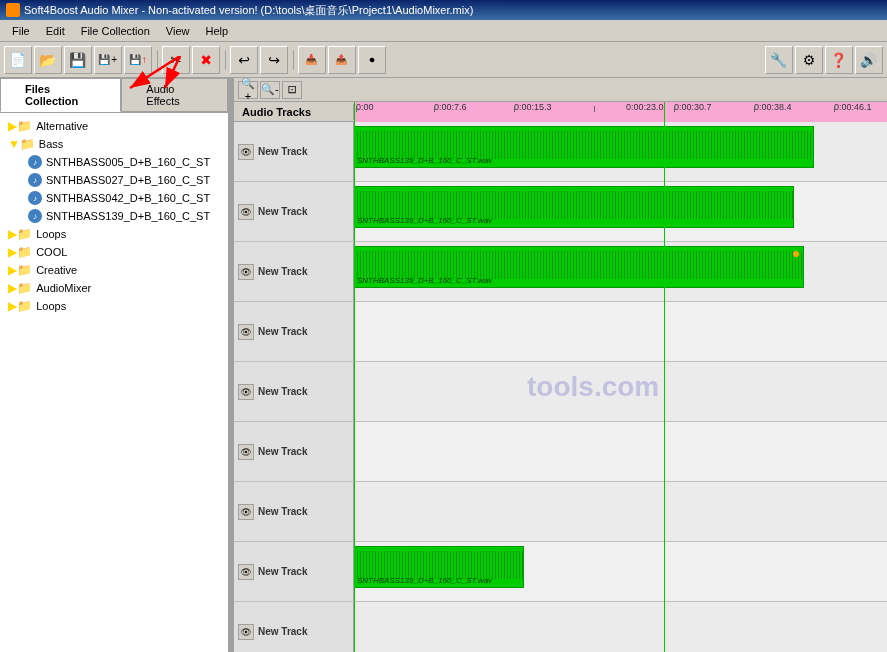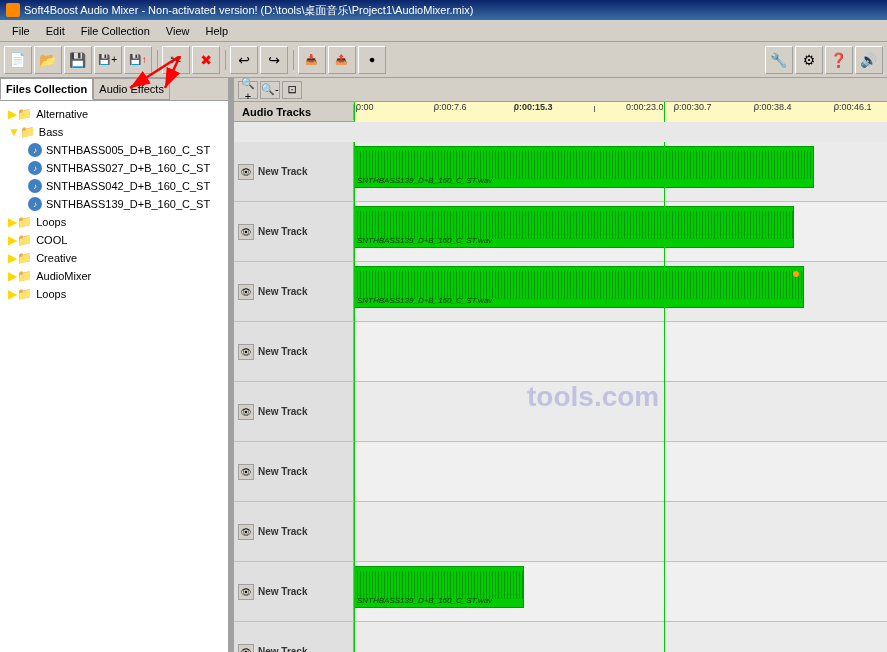--- a/index.html
+++ b/index.html
@@ -80,21 +80,21 @@
       overflow: hidden;
     }
 
     
     #tabs {
       display: flex;
       background: #d4d0c8;
       border-bottom: 1px solid #a0a0a0;
     }
     .tab {
-      padding: 4px 5px;
+      padding: 4px 24px;
       font-size: 11px;
       cursor: pointer;
       border: 1px solid #a0a0a0;
       background: #d4d0c8;
     }
     .tab.active {
       background: #ffffff;
       border-bottom: 1px solid #ffffff;
       font-weight: bold;
     }
@@ -148,42 +148,41 @@
       display: flex; align-items: center; justify-content: center;
       cursor: pointer; font-size: 11px;
     }
 
     
     #timeline-container {
       flex: 1;
       display: flex;
       flex-direction: column;
       overflow: hidden;
-      gap: 20px;
     }
 
     
     #timeline-header {
       display: flex;
       align-items: center;
       height: 20px;
       background: #d4d0c8;
       border-bottom: 1px solid #a0a0a0;
     }
     #timeline-label-area {
       width: 120px;
       padding: 2px 8px;
       font-size: 11px;
       font-weight: bold;
       border-right: 1px solid #a0a0a0;
     }
     #timeline-ruler {
       flex: 1;
       height: 20px;
-      background: #fef9c3;
+      background: #f9a8d4;
       position: relative;
       overflow: hidden;
     }
     .ruler-mark {
       position: absolute;
       top: 0;
       font-size: 9px;
       color: #333;
     }
     .ruler-mark::after {
@@ -438,21 +437,21 @@
     <div id="timeline-container">
 
       <div id="timeline-header">
         <div id="timeline-label-area">
           <span>Audio Tracks</span>
         </div>
         <div id="timeline-ruler">
 
           <span class="ruler-mark" style="left:2px;">0:00</span>
           <span class="ruler-mark" style="left:80px;">0:00:7.6</span>
-          <span class="ruler-mark" style="left:160px;font-weight:bold;">0:00:15.3</span>
+          <span class="ruler-mark" style="left:160px;">0:00:15.3</span>
           <span class="ruler-mark" style="left:240px;padding-left:32px;">0:00:23.0</span>
           <span class="ruler-mark" style="left:320px;">0:00:30.7</span>
           <span class="ruler-mark" style="left:400px;">0:00:38.4</span>
           <span class="ruler-mark" style="left:480px;">0:00:46.1</span>
 
           <div class="playhead-line" style="left:0px;"></div>
           <div class="playhead-line" style="left:310px;"></div>
         </div>
       </div>
 

